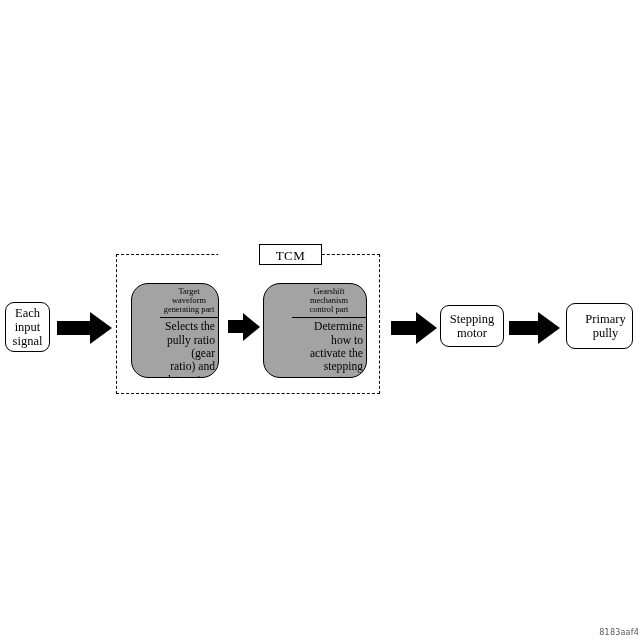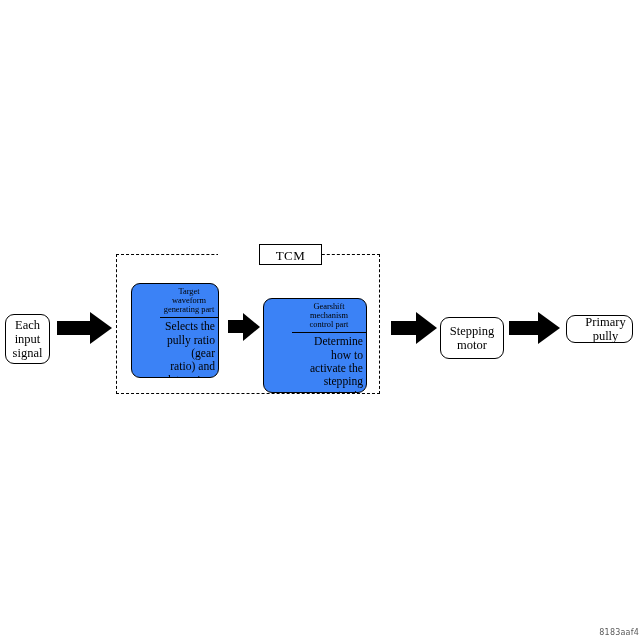--- a/index.html
+++ b/index.html
@@ -26,21 +26,20 @@
     position: absolute;
     box-sizing: border-box;
     border: 1.5px solid #000;
     border-radius: 9px;
     background: #fff;
     display: flex;
     align-items: center;
     justify-content: center;
     text-align: center;
     line-height: 1.12;
-    margin-top: 12px;
   }
 
   .node-label {
     display: block;
     white-space: pre-line;
   }
 
   
   #node-input {
     left: 5px;
@@ -55,21 +54,21 @@
     left: 440px;
     top: 305px;
     width: 64px;
     height: 42px;
     font-size: 12.5px;
   }
   #node-primary-pully {
     left: 566px;
     top: 303px;
     width: 67px;
-    height: 28px;
+    height: 46px;
     font-size: 12.5px;
     padding-left: 12px;
   }
 
   
   #tcm-enclosure {
     position: absolute;
     left: 116px;
     top: 254px;
     width: 264px;
@@ -104,22 +103,22 @@
     font-size: 13px;
     letter-spacing: .5px;
     margin-left: 40px;
   }
 
   
   .panel {
     position: absolute;
     box-sizing: border-box;
     border: 1.3px solid #000;
-    border-radius: 9px;
-    background: #3b82f6;
+    border-radius: 17px;
+    background: #a3a3a3;
     overflow: hidden;
     padding-left: 28px;
   }
   .panel-title {
     box-sizing: border-box;
     border-bottom: 1.3px solid #000;
     text-align: center;
     font-size: 8.4px;
     line-height: 1.08;
     padding: 3px 2px 3px 2px;
@@ -138,21 +137,20 @@
     left: 131px;
     top: 283px;
     width: 88px;
     height: 95px;
   }
   #panel-gearshift {
     left: 263px;
     top: 283px;
     width: 104px;
     height: 95px;
-    margin-top: 15px;
   }
 
   
   .arrow {
     position: absolute;
     background: #000;
   }
   .arrow-shaft {
     position: absolute;
     background: #000;

